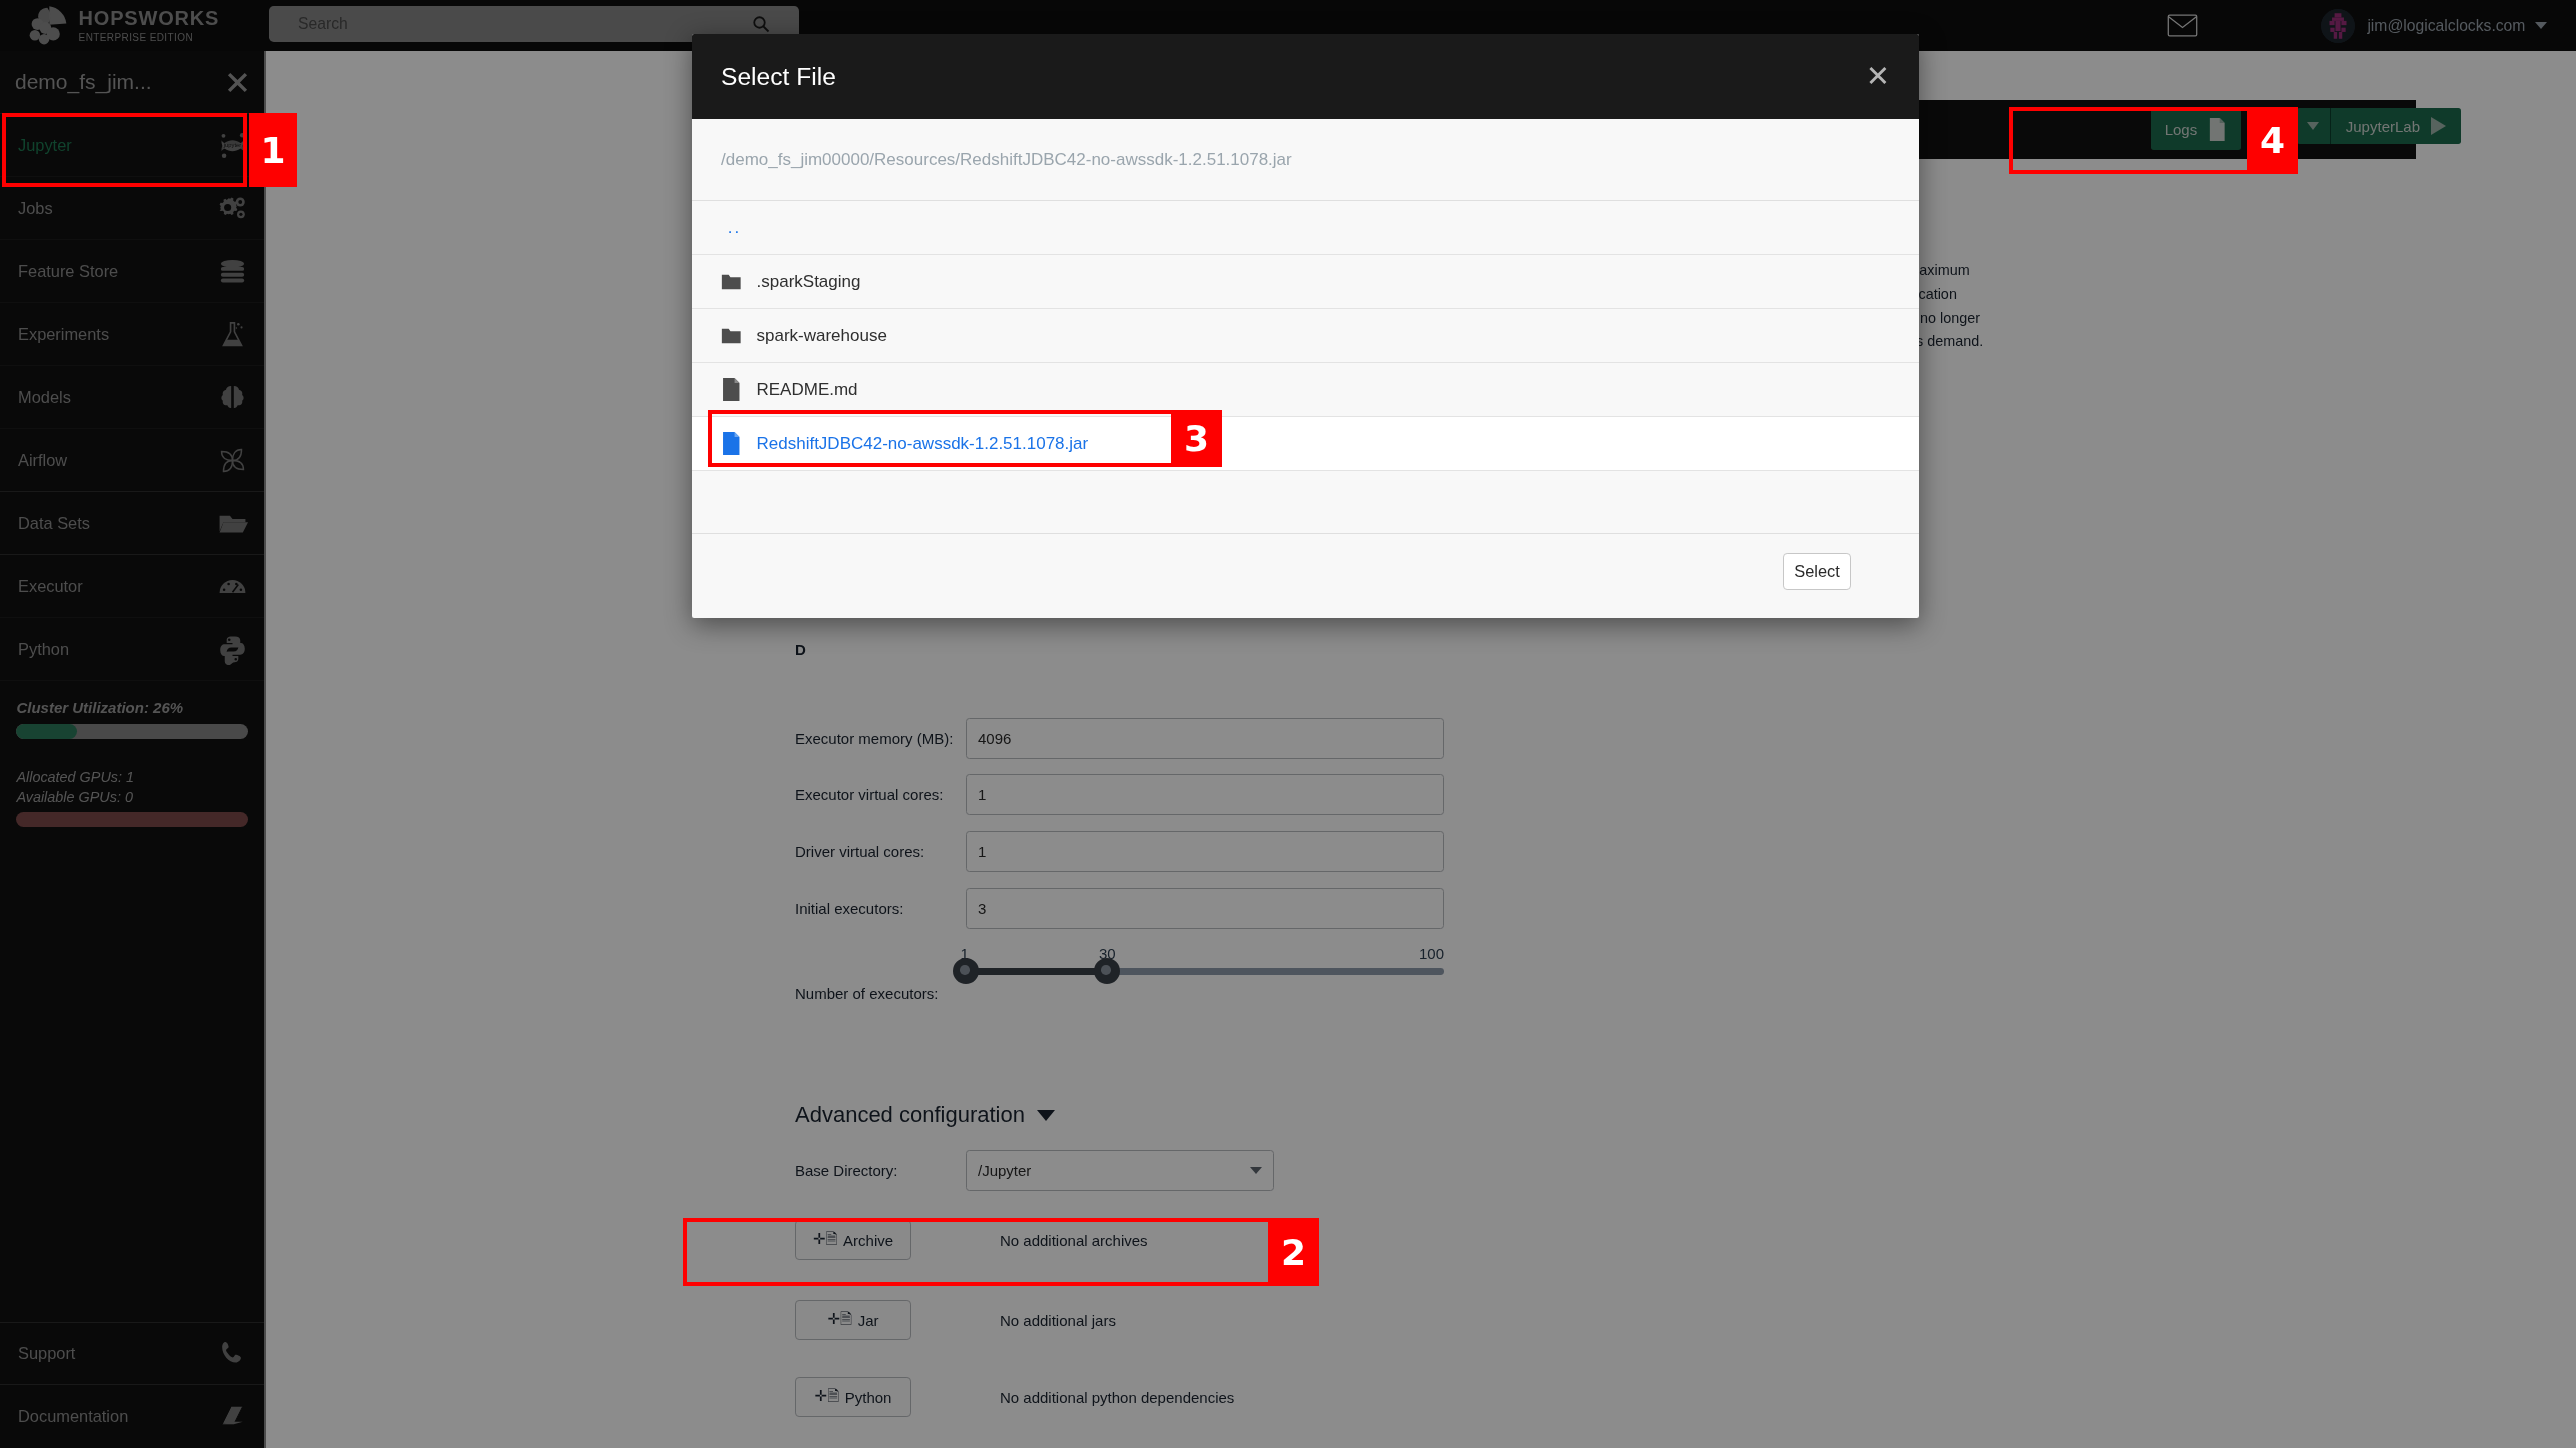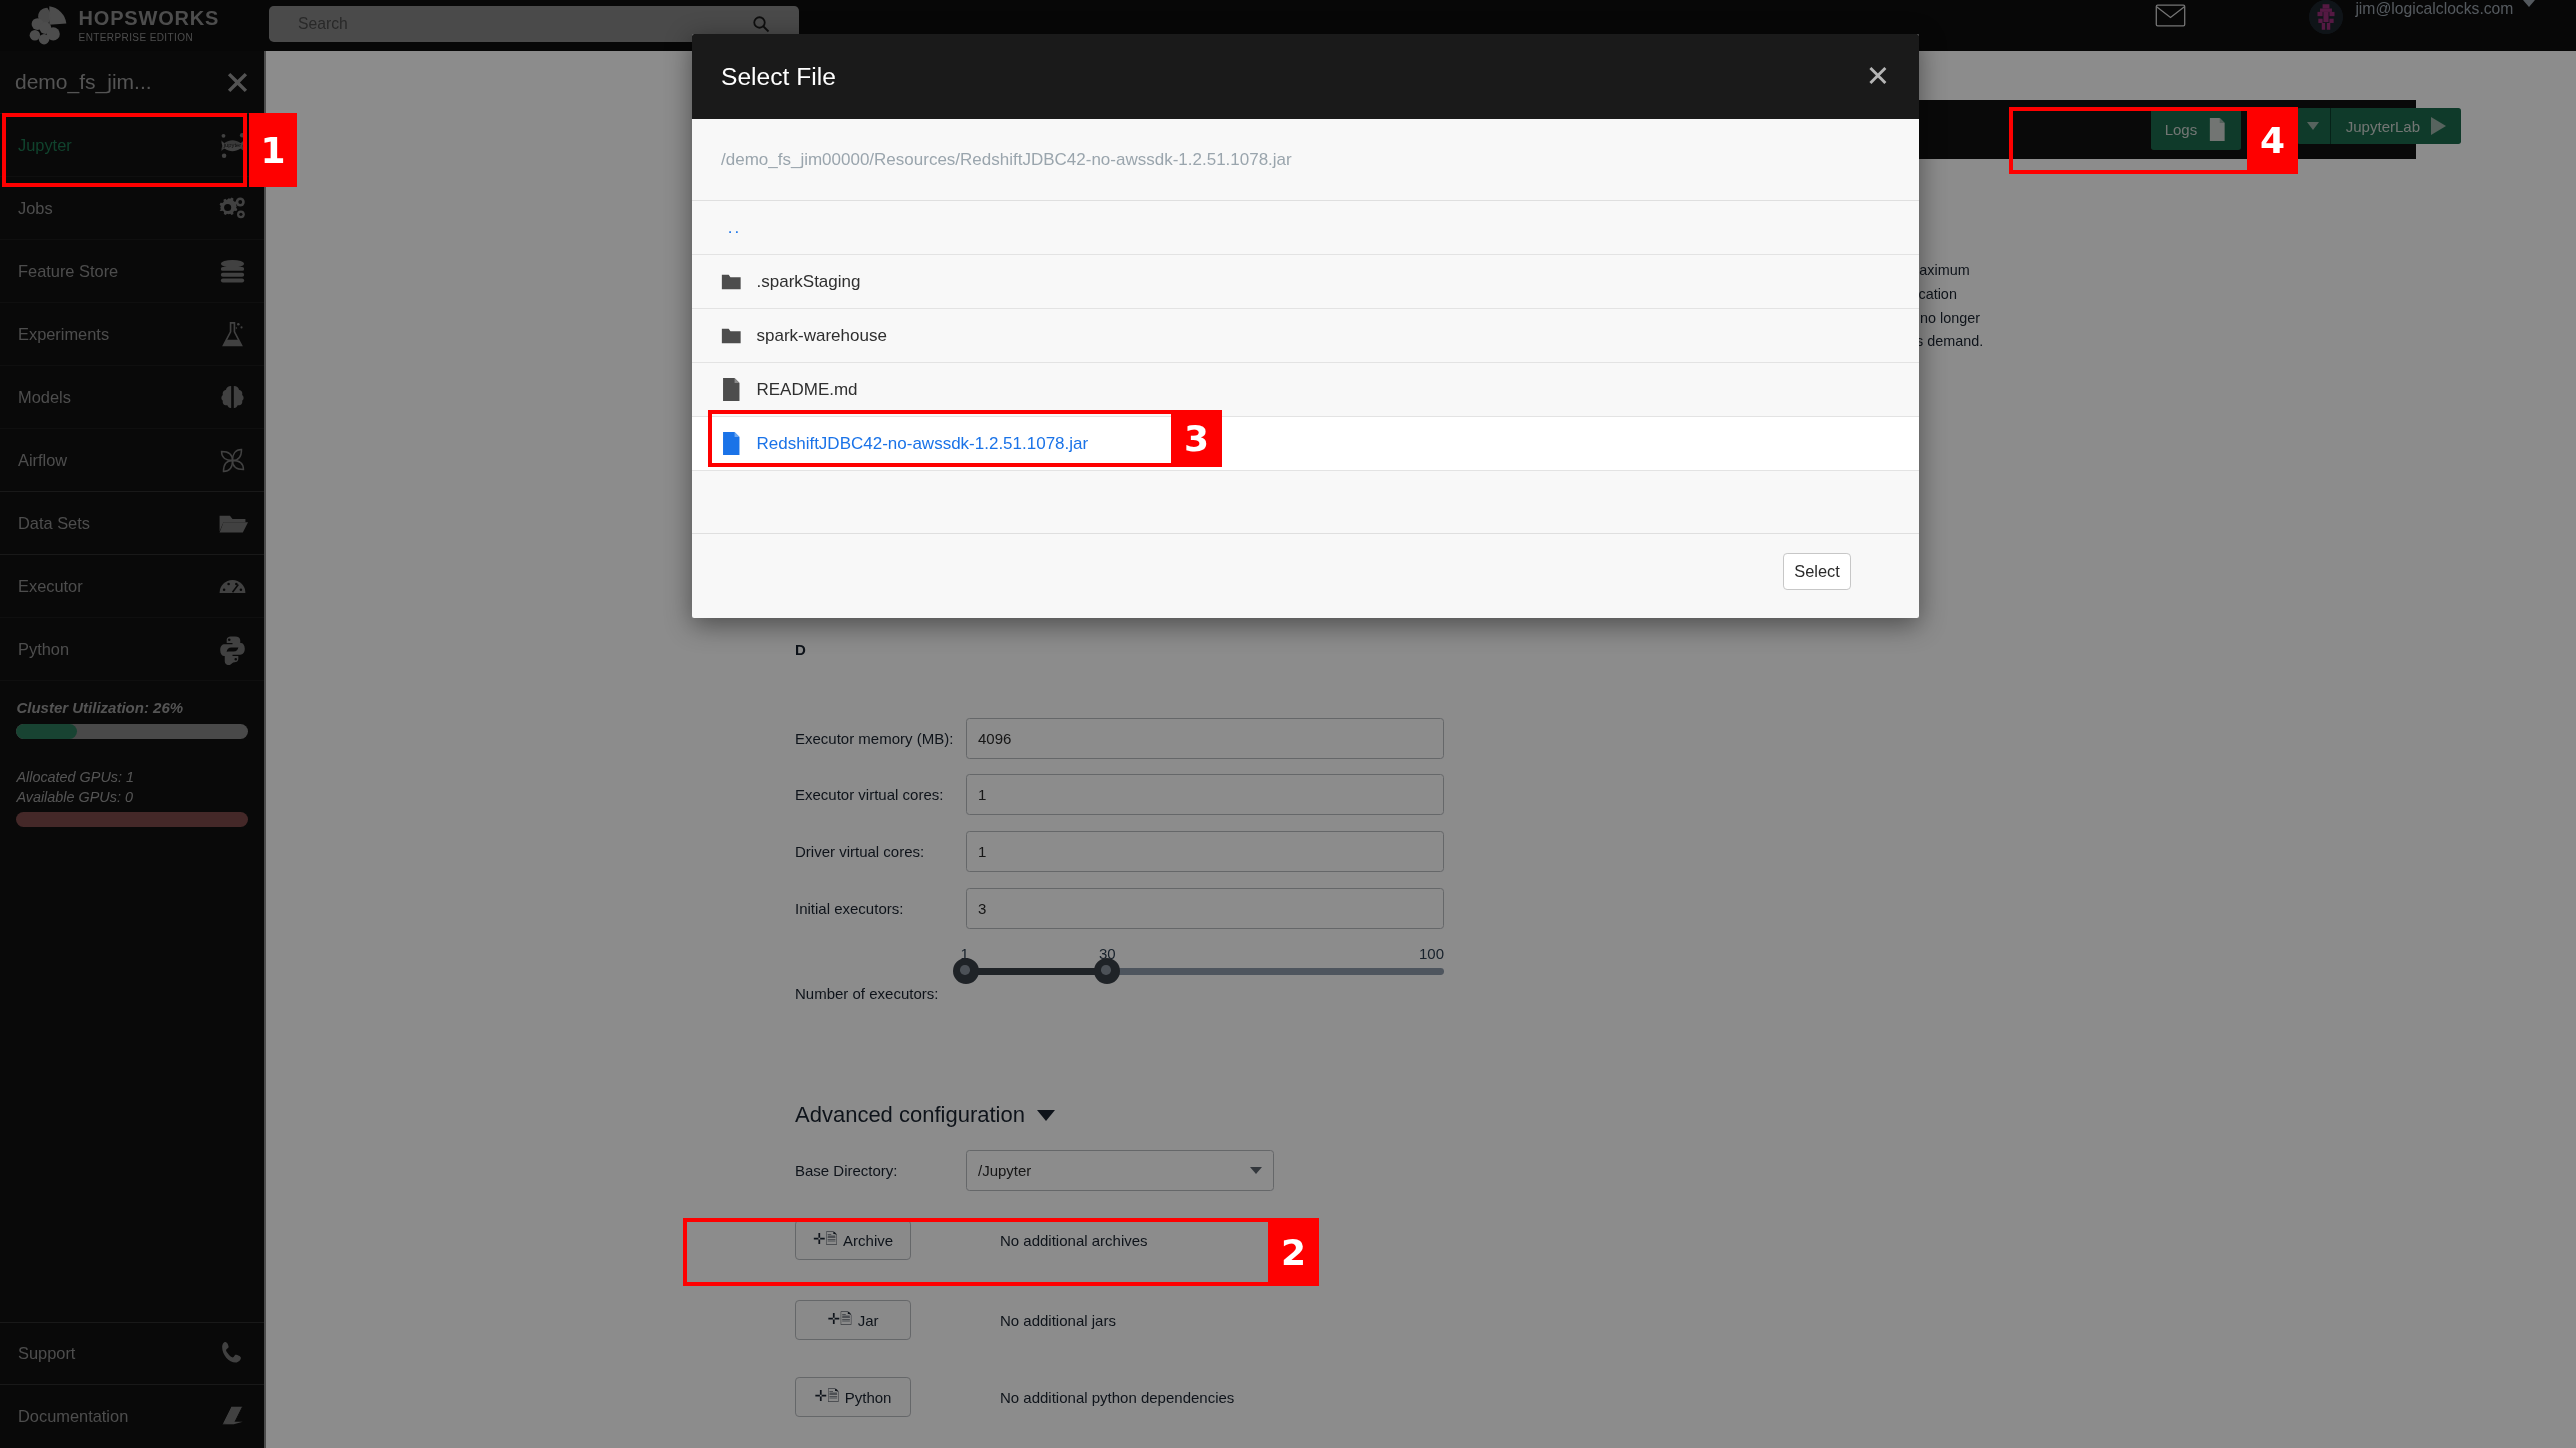--- a/index.html
+++ b/index.html
@@ -32,22 +32,22 @@
     background: #878787; border-radius: 4.8px;
     display: flex; align-items: center; padding: 0 29px;
   }
   .search-input {
     flex: 1; background: transparent; border: none; outline: none;
     font-size: 15.7px; color: #e8e8e8; font-family: "Liberation Sans", sans-serif;
   }
   .search-input::placeholder { color: #4a4a4a; }
   .search-icon { width: 18px; height: 18px; flex: none; }
   .topbar-right {
-    position: absolute; right: 41px; top: 0; height: 51px;
-    display: flex; gap: 0;
+    position: absolute; right: 29px; top: 0; height: 51px;
+    display: flex; align-items: center; gap: 0;
   }
   .mail-icon { width: 31px; height: 31px; margin-right: 123px; }
   .avatar {
     width: 34px; height: 34px; border-radius: 50%;
     background: #1d252d; margin-right: 12.3px; flex: none;
     display: block;
   }
   .user-email { font-size: 15.7px; color: #9aa3ac; margin-right: 9.6px; }
   .caret-down {
     width: 0; height: 0; border-left: 6.2px solid transparent;

